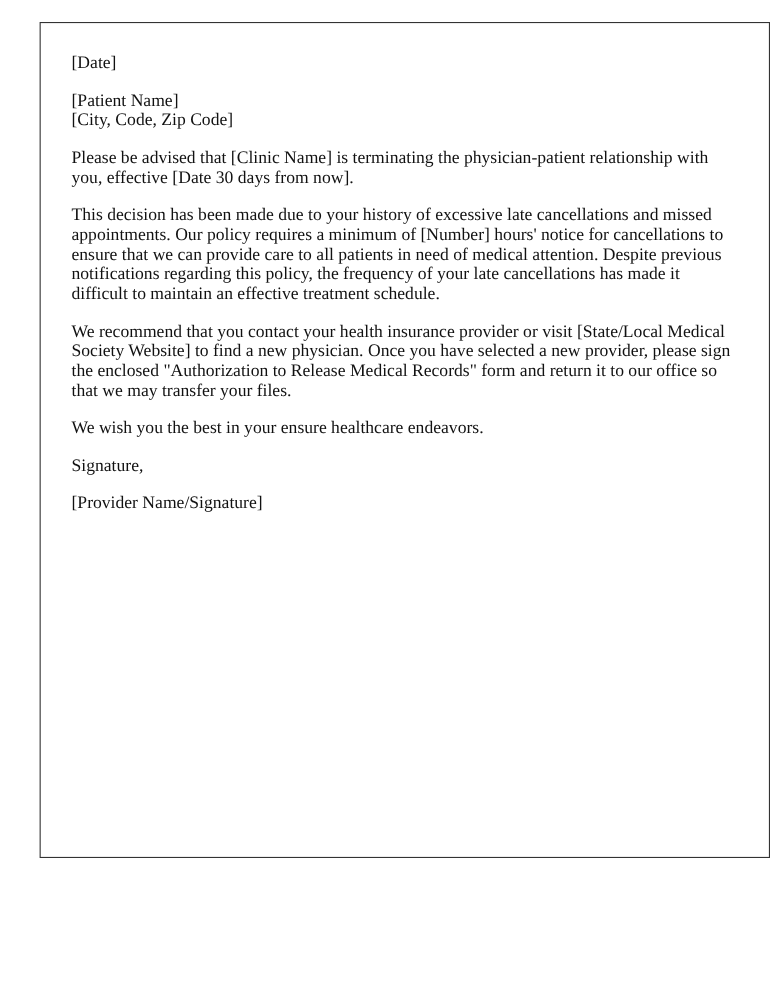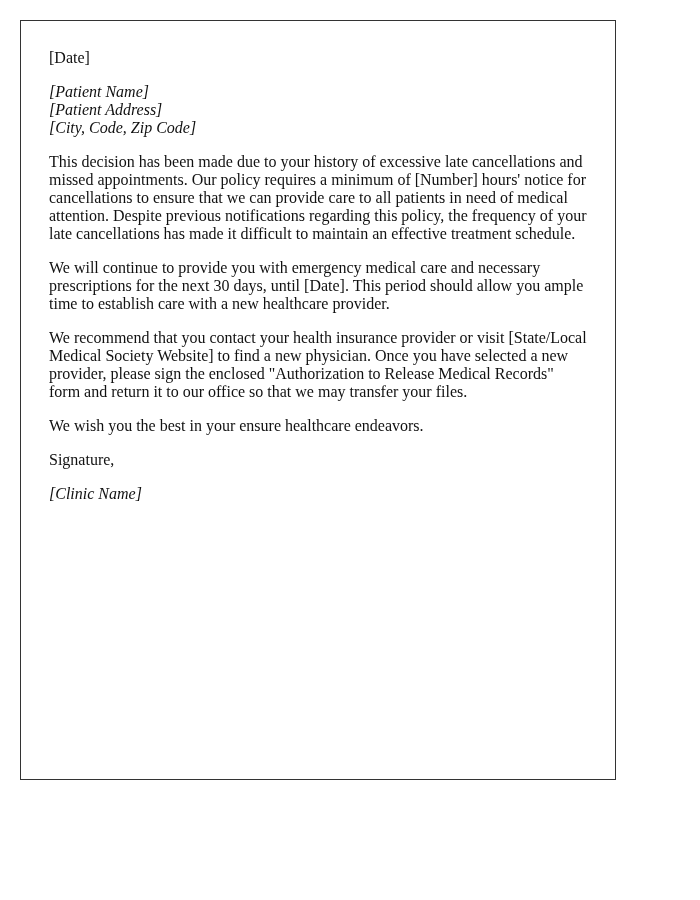--- a/index.html
+++ b/index.html
@@ -9,54 +9,52 @@
     }
     body {
       width: 700px;
       height: 900px;
       position: relative;
       font-family: "Liberation Serif", "DejaVu Serif", serif;
       color: #111111;
     }
     .letter {
       position: absolute;
-      left: 20px;
+      left: 36px;
       top: 20px;
-      width: 596px;
+      width: 664px;
       height: 760px;
       border: 1px solid #333333;
       box-sizing: border-box;
       padding: 28px 28px 2px 28px;
     }
     .letter p {
       margin: 0 0 16px 0;
       font-size: 16px;
       line-height: 18px;
     }
     .letter .block-line {
       display: block;
-      font-style: italic;
     }
   </style>
 </head>
 <body>
 
 <div class="letter">
   <p>[Date]</p>
 
   <p>
     <span class="block-line">[Patient Name]</span>
-    <span class="block-line">[Patient Address]</span>
     <span class="block-line">[City, Code, Zip Code]</span>
   </p>
 
 
+  <p>Please be advised that [Clinic Name] is terminating the physician-patient relationship with you, effective [Date 30 days from now].</p>
   <p>This decision has been made due to your history of excessive late cancellations and missed appointments. Our policy requires a minimum of [Number] hours' notice for cancellations to ensure that we can provide care to all patients in need of medical attention. Despite previous notifications regarding this policy, the frequency of your late cancellations has made it difficult to maintain an effective treatment schedule.</p>
-  <p>We will continue to provide you with emergency medical care and necessary prescriptions for the next 30 days, until [Date]. This period should allow you ample time to establish care with a new healthcare provider.</p>
   <p>We recommend that you contact your health insurance provider or visit [State/Local Medical Society Website] to find a new physician. Once you have selected a new provider, please sign the enclosed "Authorization to Release Medical Records" form and return it to our office so that we may transfer your files.</p>
   <p>We wish you the best in your ensure healthcare endeavors.</p>
 
   <p>Signature,</p>
 
   <p>
-    <span class="block-line">[Clinic Name]</span>
+    <span class="block-line">[Provider Name/Signature]</span>
   </p>
 </div>
 
 </body></html>

